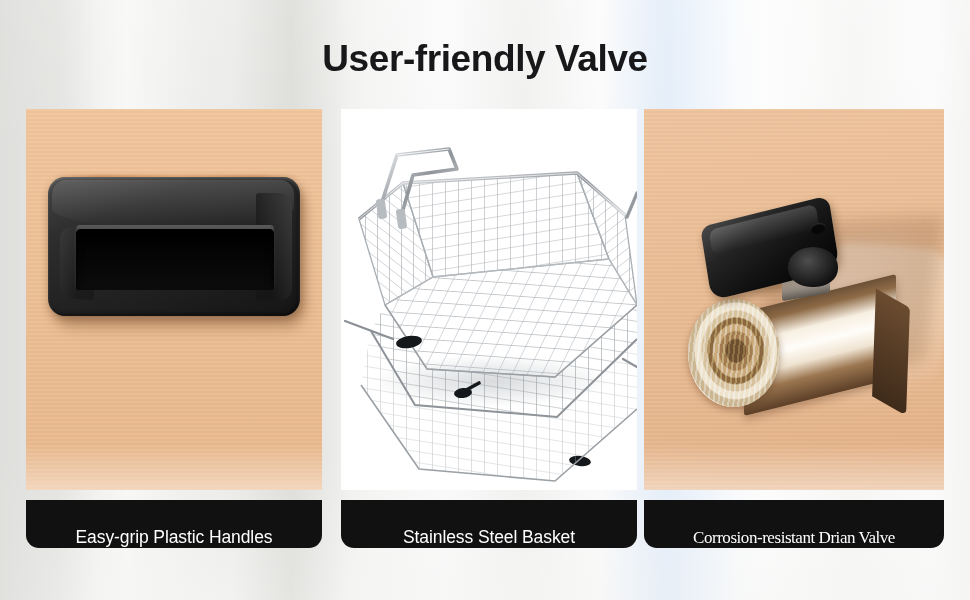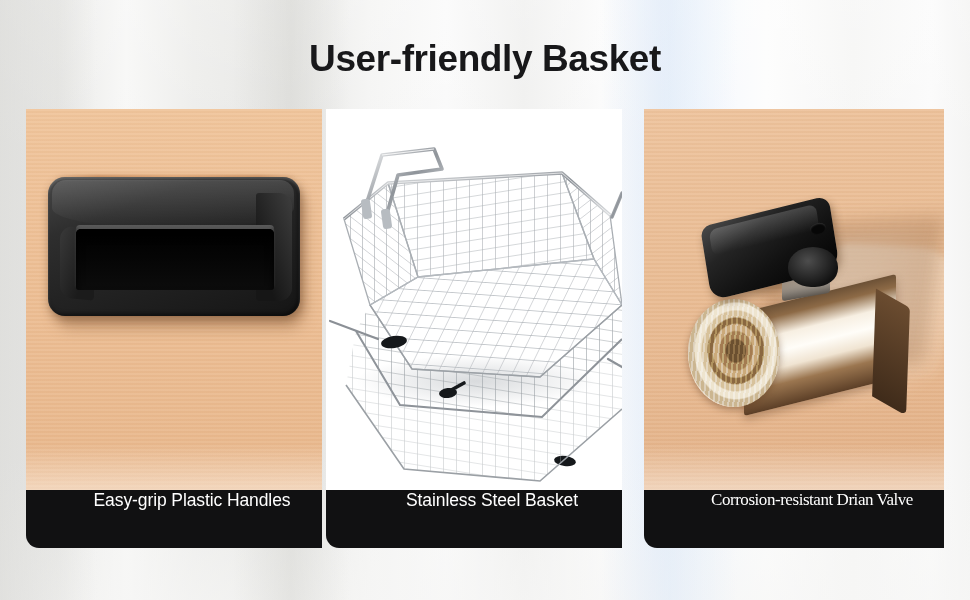--- a/index.html
+++ b/index.html
@@ -64,21 +64,21 @@
   }
 
   
   .panel {
     position: absolute;
     top: 109px;
     height: 439px;
     overflow: hidden;
   }
   .panel.p1 { left: 26px;  width: 296px; }
-  .panel.p2 { left: 326px; width: 296px; }
+  .panel.p2 { left: 341px; width: 296px; }
   .panel.p3 { left: 644px; width: 300px; font-family: Liberation Serif, serif; }
 
   .photo {
     position: absolute;
     left: 0; top: 0;
     width: 100%;
     height: 381px;
     overflow: hidden;
   }
 
@@ -286,45 +286,44 @@
     border-radius: 50%;
     box-shadow: inset 0 1px 2px rgba(255,255,255,.18);
     transform: rotate(-14deg);
   }
 
   
   .caption {
     position: absolute;
     left: 0; bottom: 0;
     width: 100%;
-    height: 58px;
+    height: 48px;
     background: #111112;
     border-radius: 0 0 13px 13px;
     display: flex;
-    align-items: flex-start;
+    align-items: flex-end;
     justify-content: center;
-    padding-left: 18px;
   }
   .caption-text {
     color: #ffffff;
     font-size: 17.5px;
     font-weight: normal;
     letter-spacing: -0.1px;
     white-space: nowrap;
   }
   .panel.p3 .caption-text { font-size: 17px; letter-spacing: -0.45px; }
 </style>
 </head>
 <body>
 
 <div id="stage">
 
   <div id="bg-wash"></div>
 
-  <div id="title">User-friendly Basket</div>
+  <div id="title">User-friendly Valve</div>
 
   <div class="panel p1">
     <div class="photo">
       <div class="wood1"></div>
       <div class="wood-white-bottom"></div>
 
       <div class="handle-wrap">
         <div class="handle-shadow"></div>
         <div class="handle-edge-top"></div>
         <div class="handle-plate"></div>

